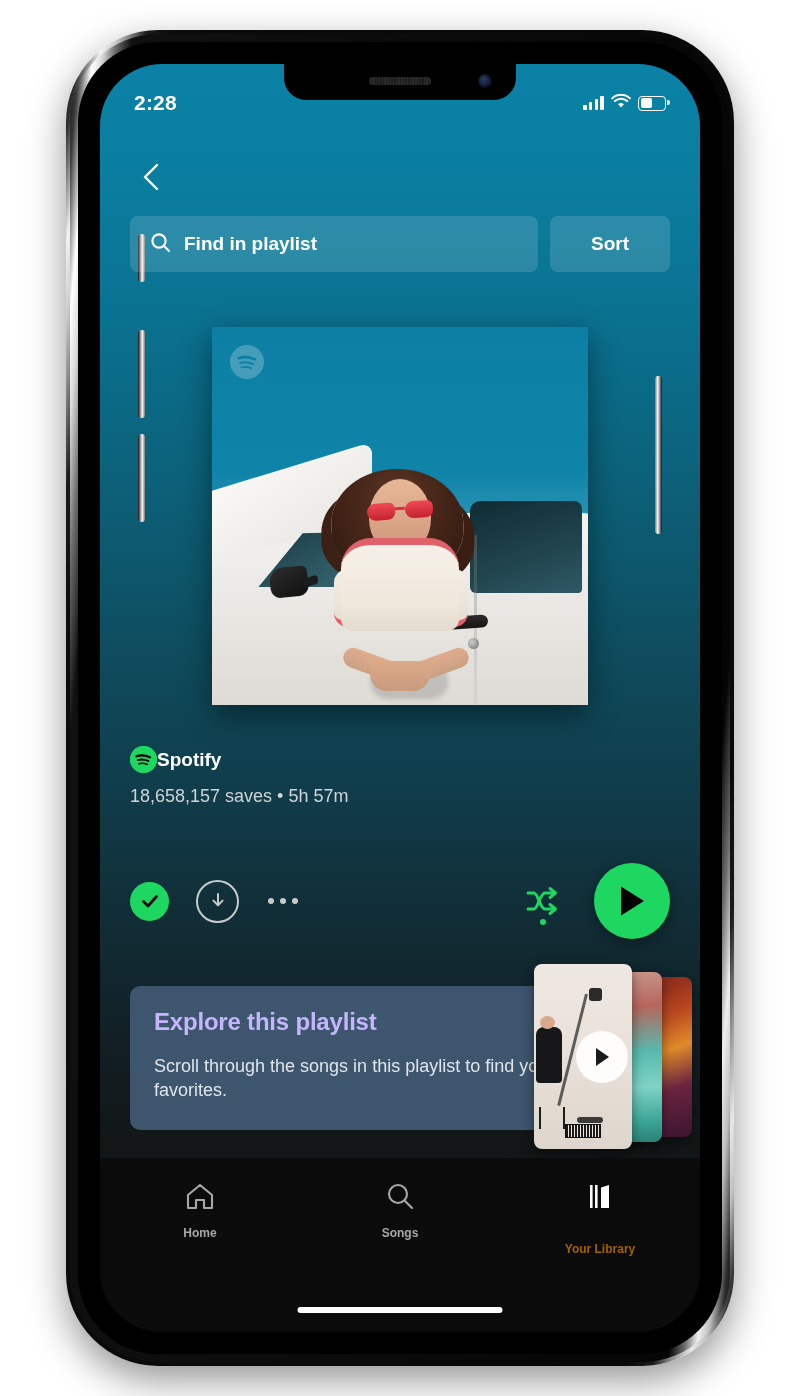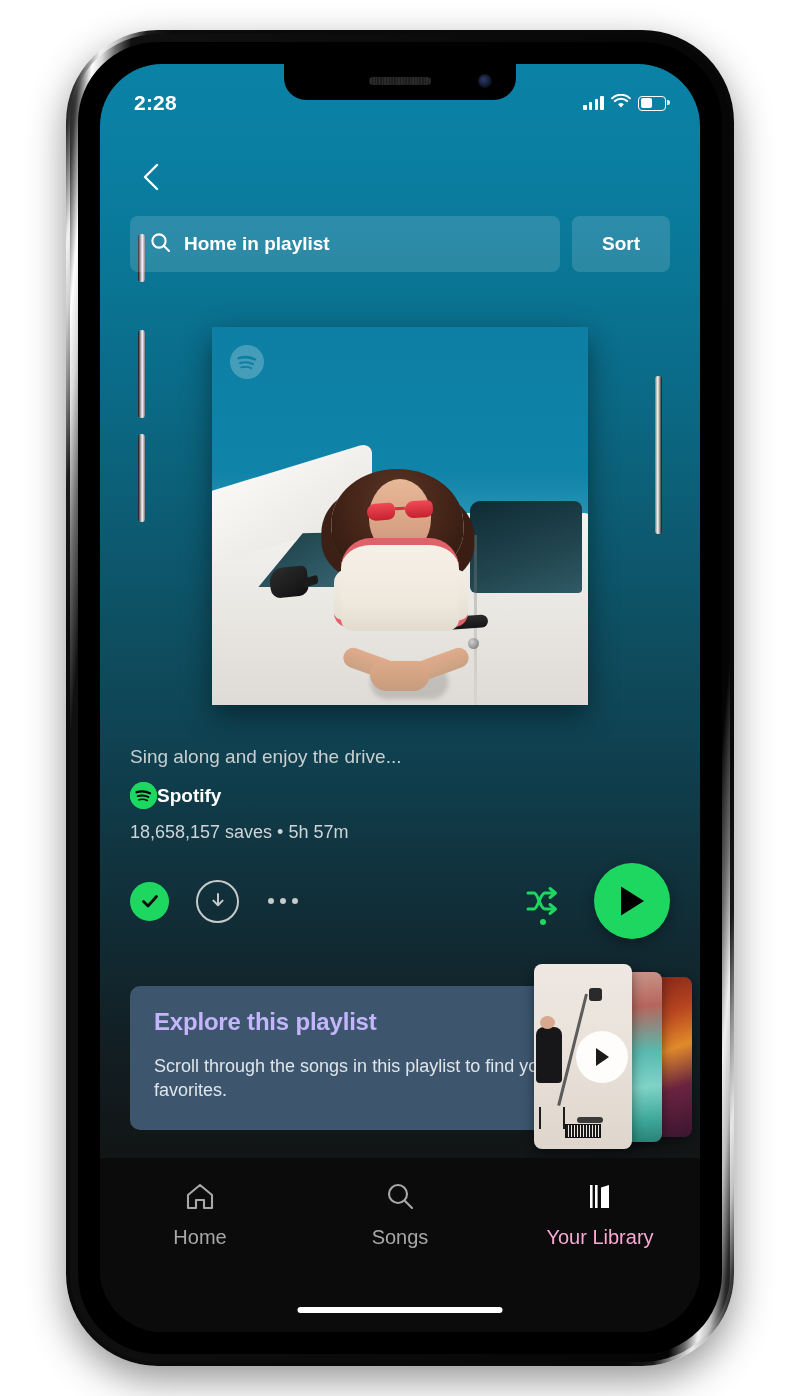--- a/index.html
+++ b/index.html
@@ -91,21 +91,21 @@
   .back-btn{width:42px;height:42px;display:flex;align-items:center;justify-content:center;cursor:pointer;}
 
   
   .searchrow{position:absolute;top:152px;left:30px;right:30px;display:flex;gap:12px;z-index:14;}
   .searchbox{
     flex:1;height:56px;border-radius:8px;background:rgba(255,255,255,.14);
     display:flex;align-items:center;padding:0 20px;gap:13px;
   }
   .searchbox .ph{font-size:19px;font-weight:700;color:#fff;}
   .sortbtn{
-    width:98px;height:56px;border-radius:8px;background:rgba(255,255,255,.14);
+    width:120px;height:56px;border-radius:8px;background:rgba(255,255,255,.14);
     display:flex;align-items:center;justify-content:center;
     font-size:19px;font-weight:700;color:#fff;cursor:pointer;
   }
 
   
   .cover{
     position:absolute;top:263px;left:50%;transform:translateX(-50%);
     width:376px;height:378px;overflow:hidden;
     box-shadow:0 10px 28px rgba(0,0,0,.45);
     background:#0d7ea3;
@@ -248,22 +248,22 @@
   .thumb-play{
     position:absolute;left:50%;top:50%;transform:translate(-50%,-50%);
     width:52px;height:52px;border-radius:50%;background:rgba(255,255,255,.92);
     display:flex;align-items:center;justify-content:center;cursor:pointer;
   }
 
   
   .tabbar{position:absolute;left:0;right:0;bottom:0;height:150px;background:#0b0b0b;
     display:flex;align-items:flex-start;padding-top:24px;}
   .tab{flex:1;display:flex;flex-direction:column;align-items:center;gap:11px;cursor:pointer;}
-  .tab .lbl{font-size:20px;color:#a8a8a8;}
-  .tab.active .lbl{color:#f9a8d4;}
+  .tab .lbl{font-size:12px;color:#a8a8a8;font-weight:bold;}
+  .tab.active .lbl{color:#a16207;margin-top:16px;}
   .homebar{position:absolute;left:50%;transform:translateX(-50%);bottom:19px;width:205px;height:6px;
     border-radius:3px;background:#fff;}
 </style>
 </head>
 <body>
 
 <div class="stage">
   <div class="phone">
     <div class="phone-band"></div>
     <div class="phone-inner">
@@ -307,21 +307,21 @@
           </div>
 
           <div class="searchrow">
             <div class="searchbox">
               <span>
                 <svg width="21" height="21" viewBox="0 0 21 21">
                   <circle cx="9" cy="9" r="6.6" stroke="#fff" stroke-width="2.1" fill="none"></circle>
                   <path d="M13.8 13.8 19 19" stroke="#fff" stroke-width="2.1" stroke-linecap="round"></path>
                 </svg>
               </span>
-              <span class="ph">Home in playlist</span>
+              <span class="ph">Find in playlist</span>
             </div>
             <div class="sortbtn">Sort</div>
           </div>
 
           <div class="cover">
             <div class="cover-sky"></div>
             <span class="cover-logo">
               <svg width="34" height="34" viewBox="0 0 34 34">
                 <circle cx="17" cy="17" r="17" fill="#ffffff" opacity=".55"></circle>
                 <path d="M8.6 13.2c5.4-1.6 11.3-1.2 16.2 1.2" stroke="#0d7ea3" stroke-width="2.6" fill="none" stroke-linecap="round"></path>
@@ -351,21 +351,20 @@
               <div class="w-sleeve-l"></div>
               <div class="w-sleeve-r"></div>
               <div class="w-shirt"></div>
               <div class="w-arm-l"></div>
               <div class="w-arm-r"></div>
               <div class="w-hands"></div>
             </div>
           </div>
 
           <div class="meta">
-            <div class="desc">Sing along and enjoy the drive...</div>
             <div class="owner">
               <span class="owner-logo">
                 <svg width="27" height="27" viewBox="0 0 27 27">
                   <circle cx="13.5" cy="13.5" r="13.5" fill="#1ed760"></circle>
                   <path d="M6.6 10.2c4.4-1.3 9.3-1 13.4 1" stroke="#000" stroke-width="2.3" fill="none" stroke-linecap="round"></path>
                   <path d="M7.7 14.1c3.5-1 7.5-0.7 10.7 0.9" stroke="#000" stroke-width="1.9" fill="none" stroke-linecap="round"></path>
                   <path d="M8.8 17.8c2.8-0.8 5.9-0.6 8.5 0.7" stroke="#000" stroke-width="1.5" fill="none" stroke-linecap="round"></path>
                 </svg>
               </span>
               <span class="owner-name">Spotify</span>

